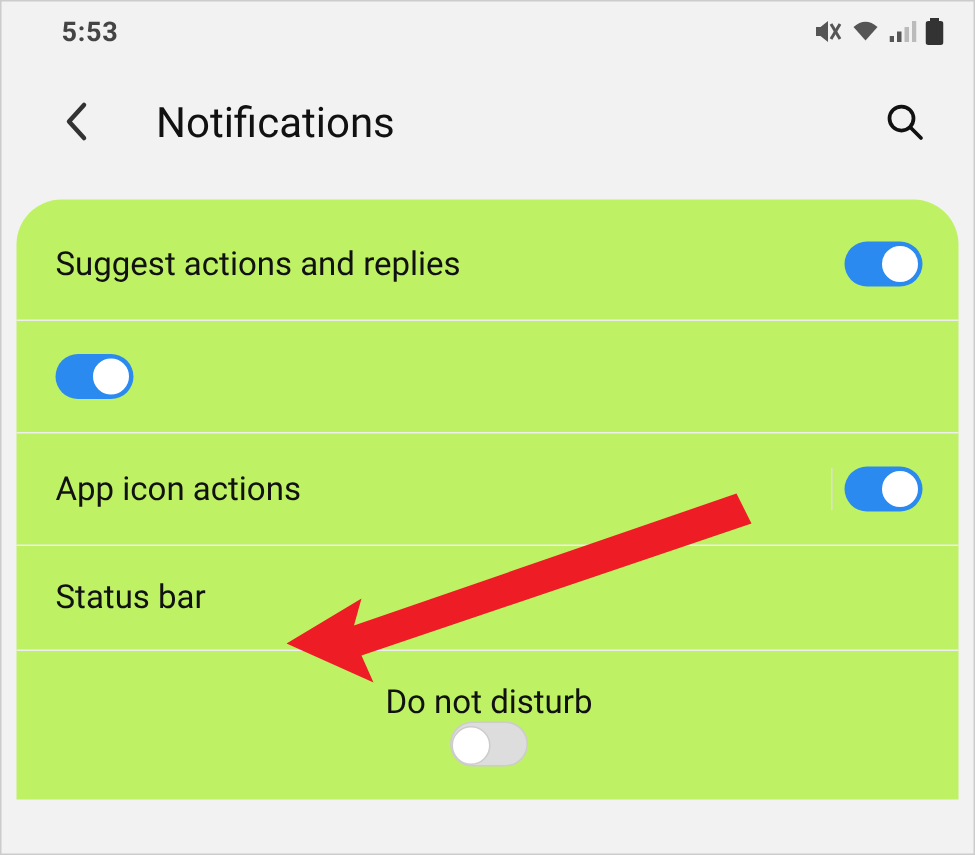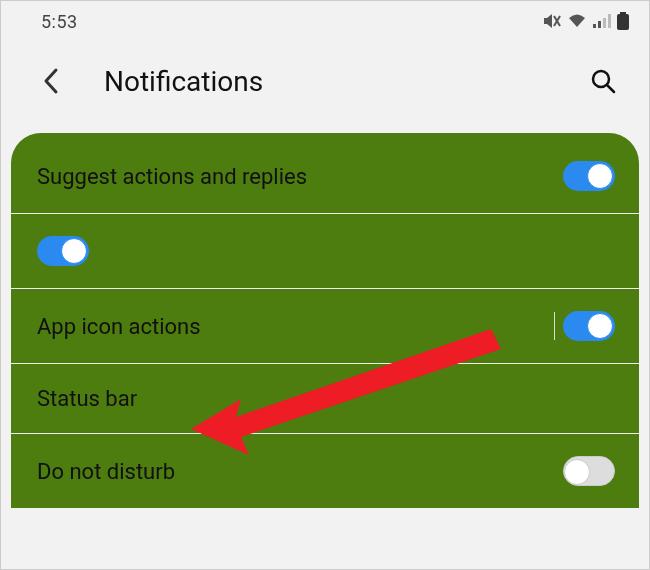--- a/index.html
+++ b/index.html
@@ -14,21 +14,21 @@
     }
     .status-bar {
       height: 40px;
       display: flex;
       justify-content: space-between;
       align-items: center;
       padding: 0 20px 0 40px;
       color: #444;
       font-size: 18px;
     }
-    .status-left { font-weight: 400; letter-spacing: 0.5px; }
+    .status-left { font-weight: 700; letter-spacing: 0.5px; }
     .status-right { display: flex; align-items: center; gap: 6px; }
     .status-right svg { display: block; }
     .header {
       height: 80px;
       display: flex;
       align-items: center;
       padding: 0 28px 0 34px;
       gap: 19px;
     }
     .back-btn {
@@ -43,32 +43,32 @@
       color: #111;
       flex: 1;
     }
     .search-btn {
       width: 36px; height: 36px;
       display: flex; align-items: center; justify-content: center;
       cursor: pointer;
     }
     .content {
       margin: 12px 10px 0 10px;
-      background: #4d7c0f;
+      background: #bef264;
       border-radius: 30px 30px 0 0;
       padding: 6px 0 0 0;
     }
     .row {
       display: flex;
       justify-content: space-between;
       align-items: center;
       padding: 22px 24px 22px 26px;
       border-bottom: 1px solid #eee;
     }
-    .row:last-child { border-bottom: none; }
+    .row:last-child { border-bottom: none; flex-direction: column; }
     .row-label {
       font-size: 22px;
       color: #111;
       font-weight: 400;
     }
     .toggle {
       width: 52px; height: 30px;
       border-radius: 15px;
       position: relative;
       cursor: pointer;

